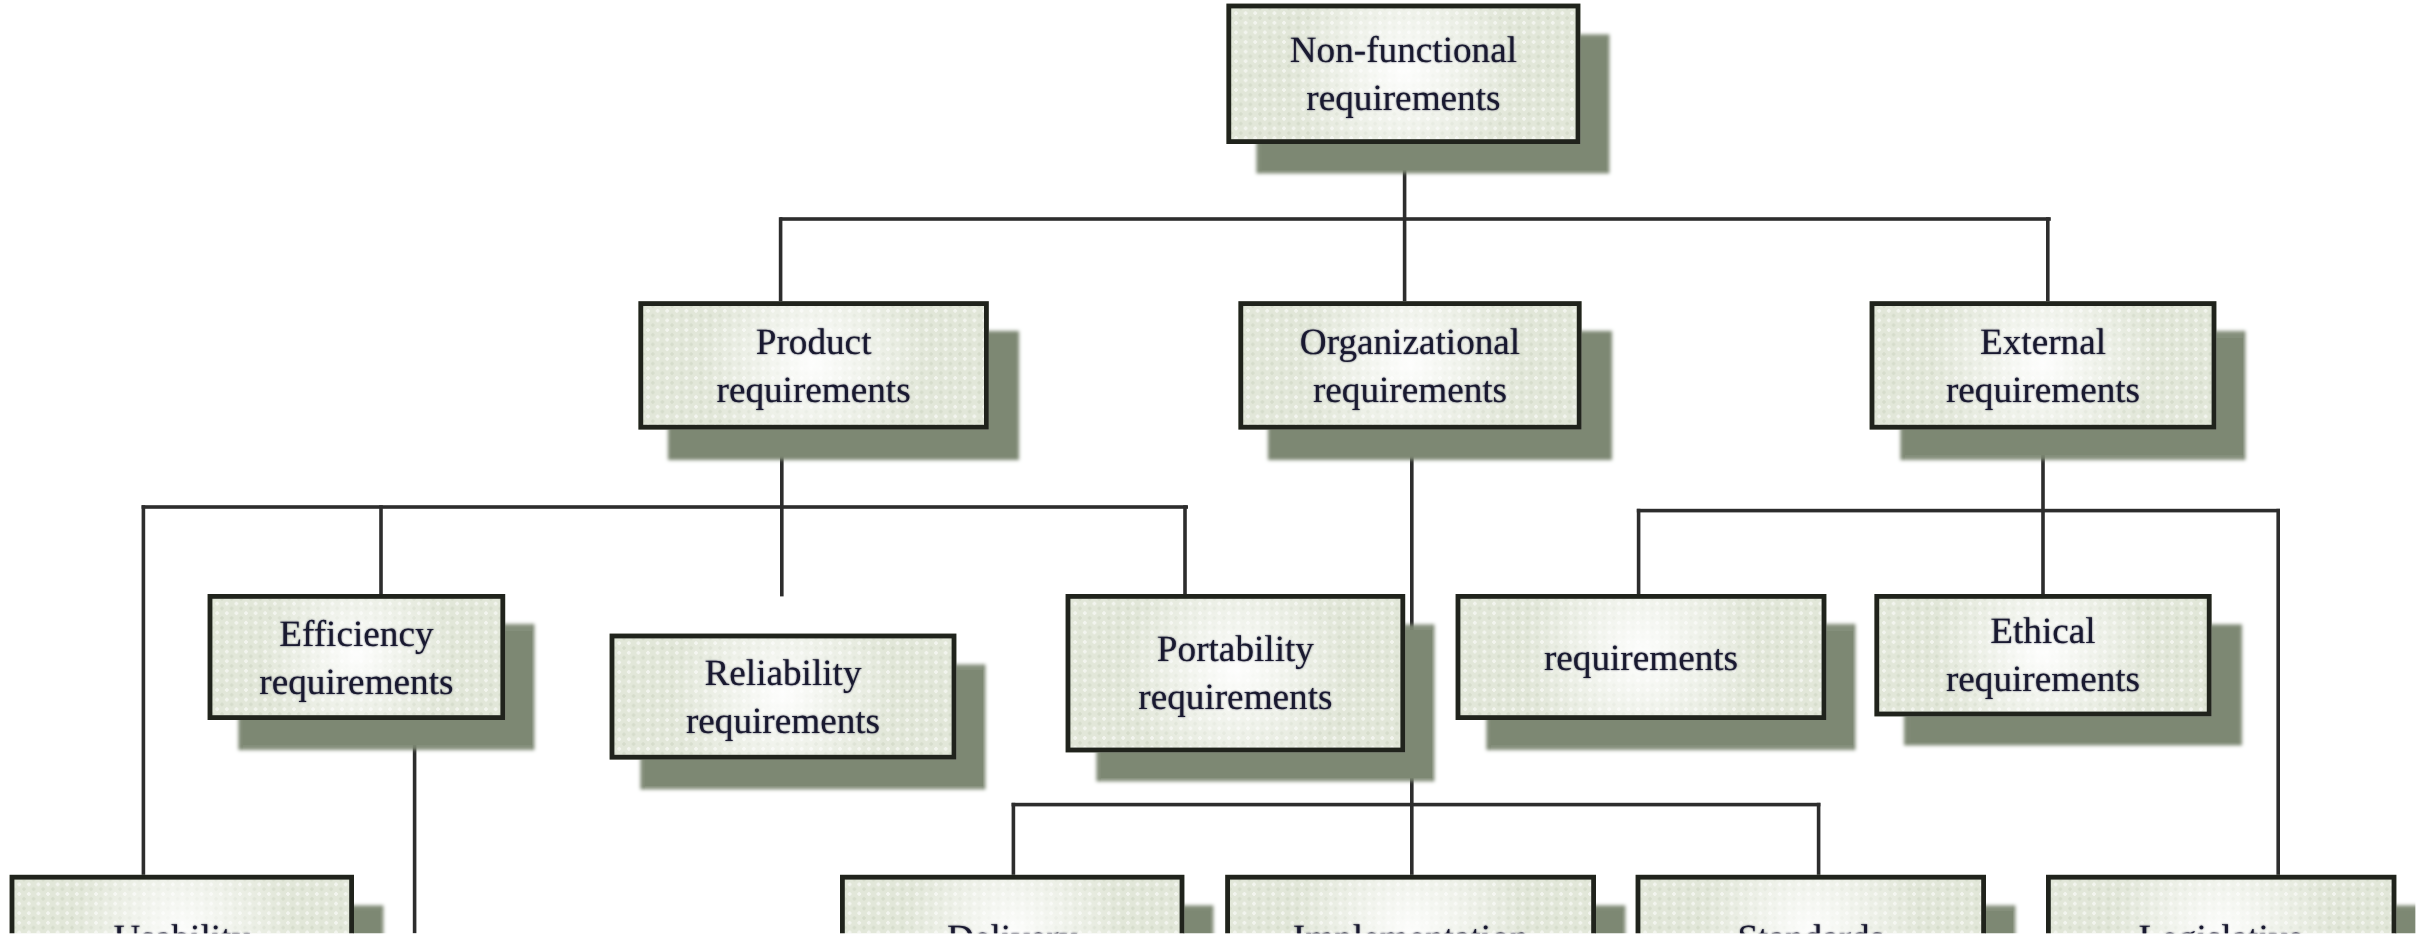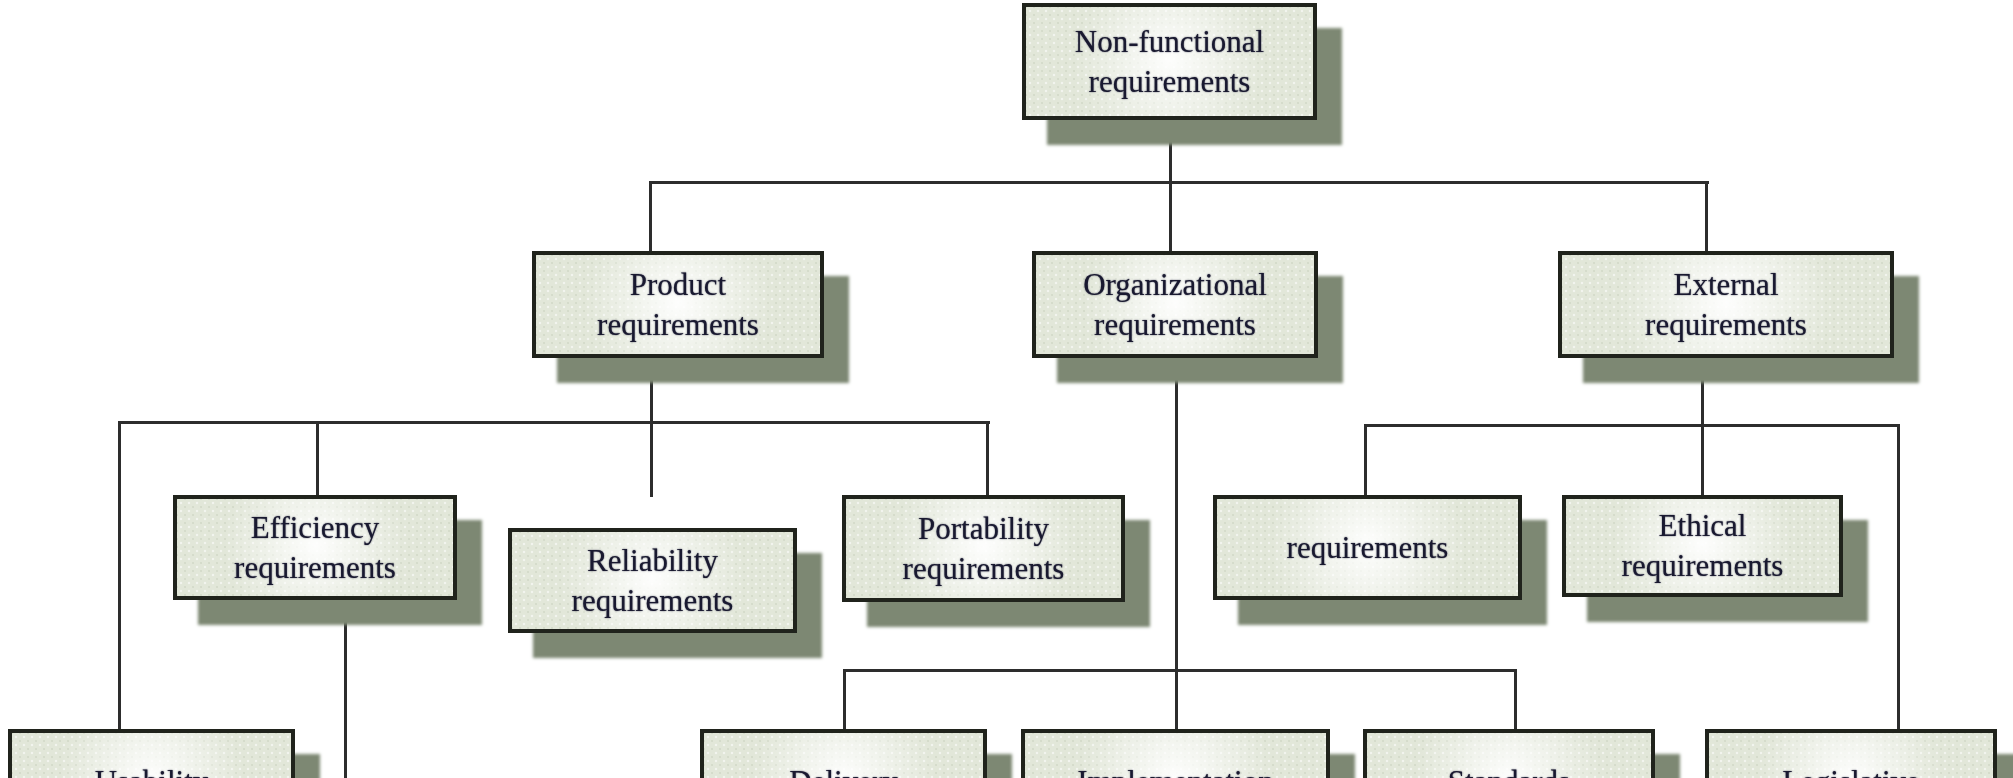--- a/index.html
+++ b/index.html
@@ -76,36 +76,36 @@
   <div class="box" style="left:532px;top:251px;width:292px;height:107px;">
     <span>Product</span>
     <span>requirements</span>
   </div>
 
   <div class="box" style="left:1032px;top:251px;width:286px;height:107px;">
     <span>Organizational</span>
     <span>requirements</span>
   </div>
 
-  <div class="box" style="left:1558px;top:251px;width:336px;height:107px;">
+  <div class="box" style="left:1558px;top:251px;width:289px;height:107px;">
     <span>External</span>
     <span>requirements</span>
   </div>
 
-  <div class="box" style="left:173px;top:495px;width:284px;height:105px;">
+  <div class="box" style="left:173px;top:495px;width:248px;height:105px;">
     <span>Efficiency</span>
     <span>requirements</span>
   </div>
 
   <div class="box" style="left:508px;top:495px;width:289px;height:105px;margin-top:33px;">
     <span>Reliability</span>
     <span>requirements</span>
   </div>
 
-  <div class="box" style="left:842px;top:495px;width:283px;height:107px;font-family:Liberation Serif, serif;">
+  <div class="box" style="left:888px;top:495px;width:283px;height:132px;font-family:Liberation Serif, serif;">
     <span>Portability</span>
     <span>requirements</span>
   </div>
 
   <div class="box" style="left:1213px;top:495px;width:309px;height:105px;">
     <span>requirements</span>
   </div>
 
   <div class="box" style="left:1562px;top:495px;width:281px;height:102px;">
     <span>Ethical</span>

